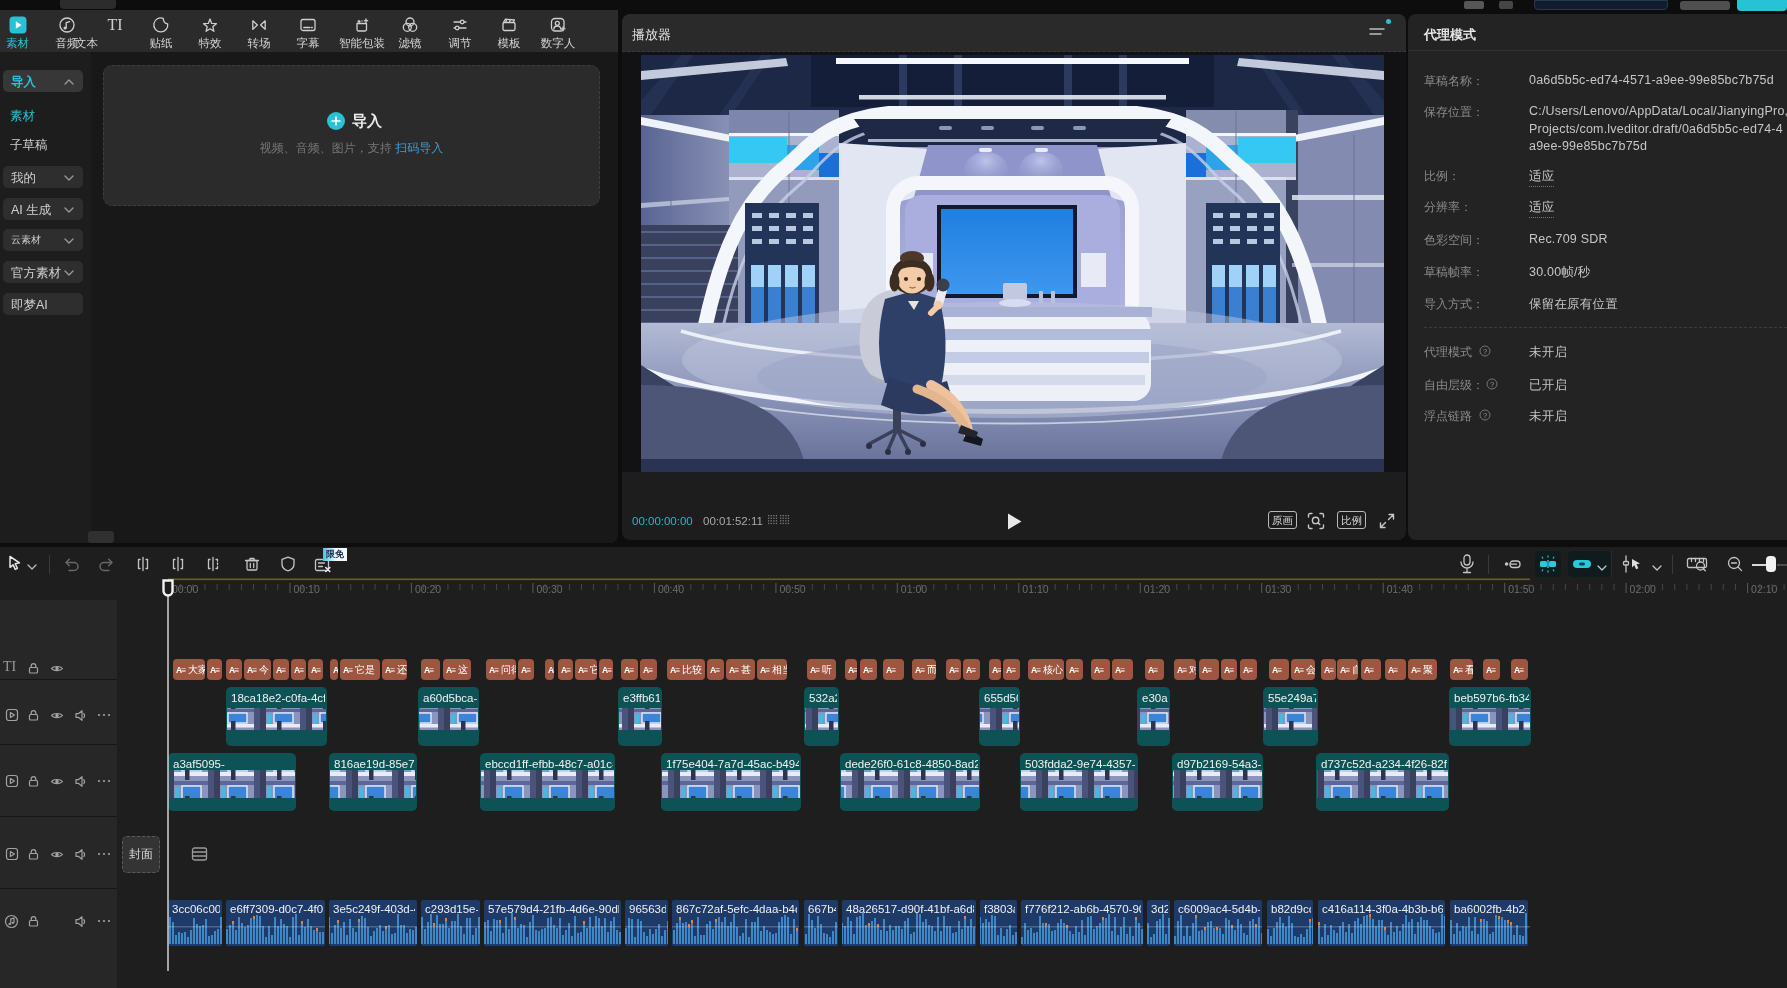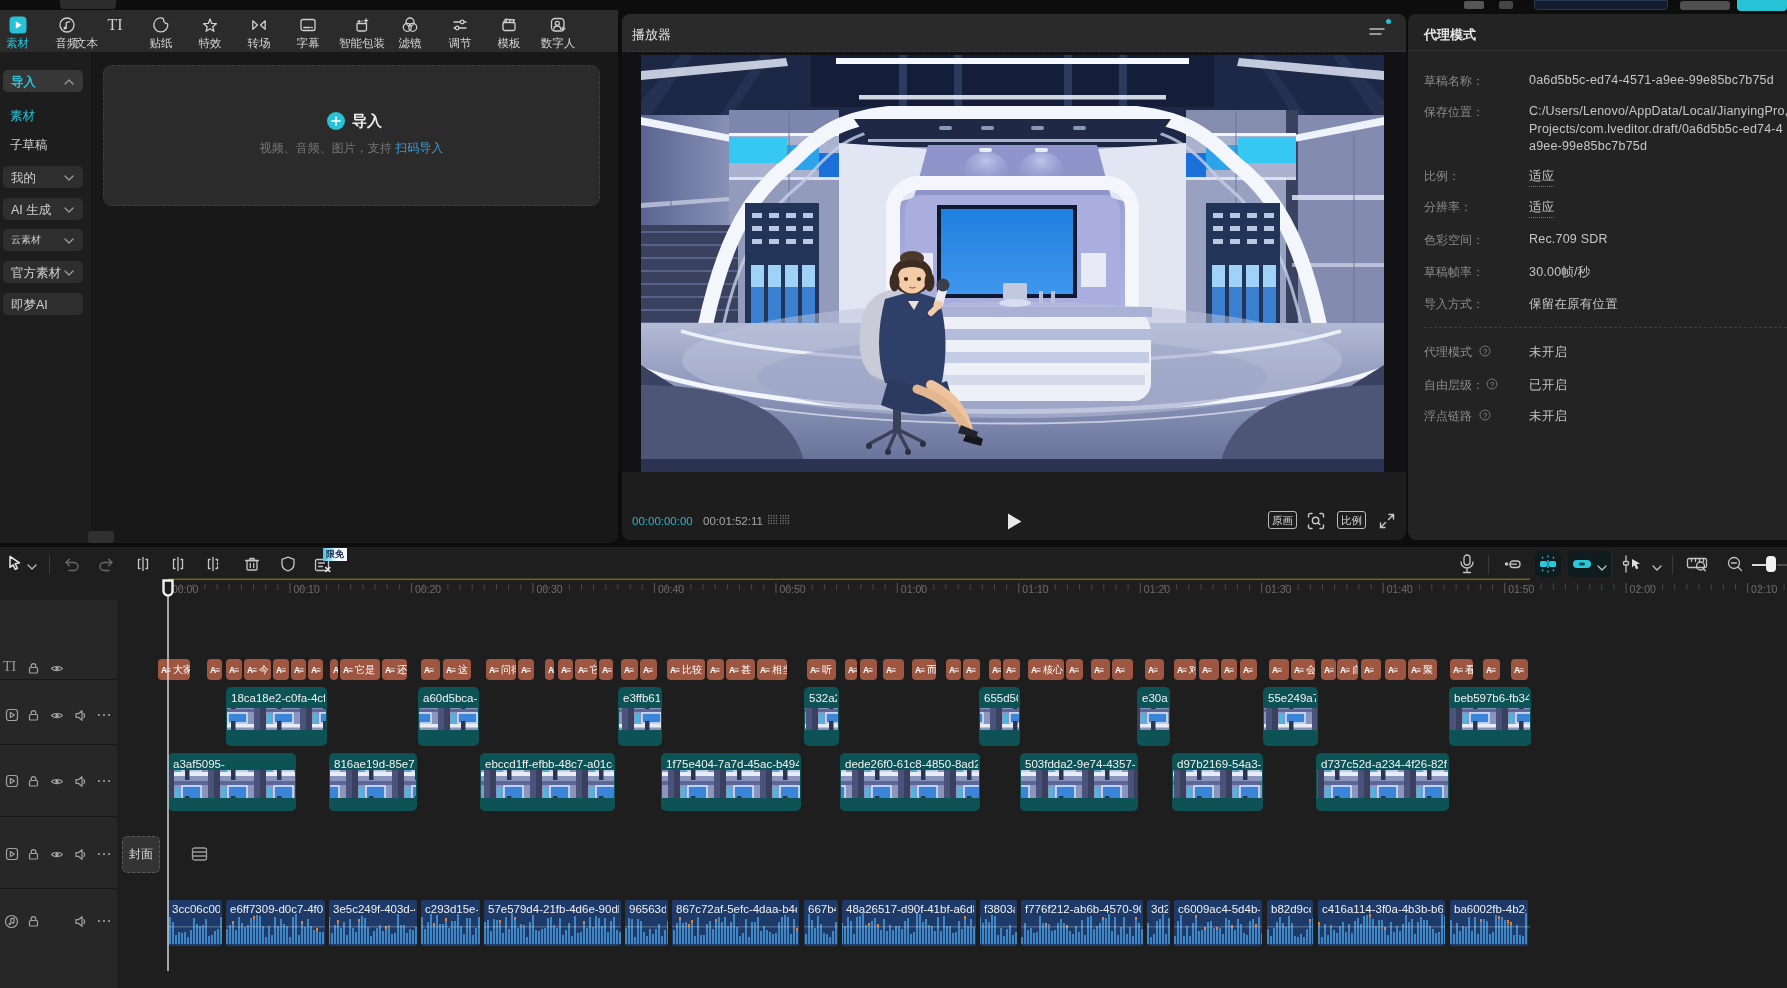--- a/index.html
+++ b/index.html
@@ -744,21 +744,21 @@
       <circle cx="2" cy="2" r="1.1" fill="#a2a2a2"></circle>
       <circle cx="7" cy="2" r="1.1" fill="#a2a2a2"></circle>
       <circle cx="12" cy="2" r="1.1" fill="#a2a2a2"></circle>
     </svg>
 <div class="abs" style="left:122px;top:836px;width:38px;height:37px;background:#343434;border:1px dashed #5a5a5a;border-radius:5px;color:#dcdcdc;font-size:12px;text-align:center;line-height:35px">封面</div>
 <svg class="abs" style="left:191px;top:846px" width="17" height="16" viewBox="0 0 17 16">
       <rect x="1.5" y="2" width="14" height="12" rx="2" stroke="#9a9a9a" stroke-width="1.3" fill="none"></rect>
       <path d="M1.5 6 h14 M1.5 10 h14" stroke="#9a9a9a" stroke-width="1.3"></path>
     </svg>
 <style>.tc{position:absolute;top:659px;height:21px;background:#9e5641;border-radius:4px;color:#fff;font-size:10px;line-height:21px;overflow:hidden;white-space:nowrap;padding-left:3px}.tc::before{content:"A≡";font-size:8.5px;font-weight:bold;margin-right:3px;letter-spacing:-1px}</style>
-<div class="tc" style="left:158px;width:32px">大家</div>
+<div class="tc" style="left:173px;width:32px">大家</div>
 <div class="tc" style="left:207px;width:15px"></div>
 <div class="tc" style="left:226px;width:16px"></div>
 <div class="tc" style="left:244px;width:27px">今</div>
 <div class="tc" style="left:273px;width:16px"></div>
 <div class="tc" style="left:291px;width:15px"></div>
 <div class="tc" style="left:308px;width:15px"></div>
 <div class="tc" style="left:330px;width:8px"></div>
 <div class="tc" style="left:340px;width:40px">它是</div>
 <div class="tc" style="left:382px;width:25px">还</div>
 <div class="tc" style="left:421px;width:19px"></div>

